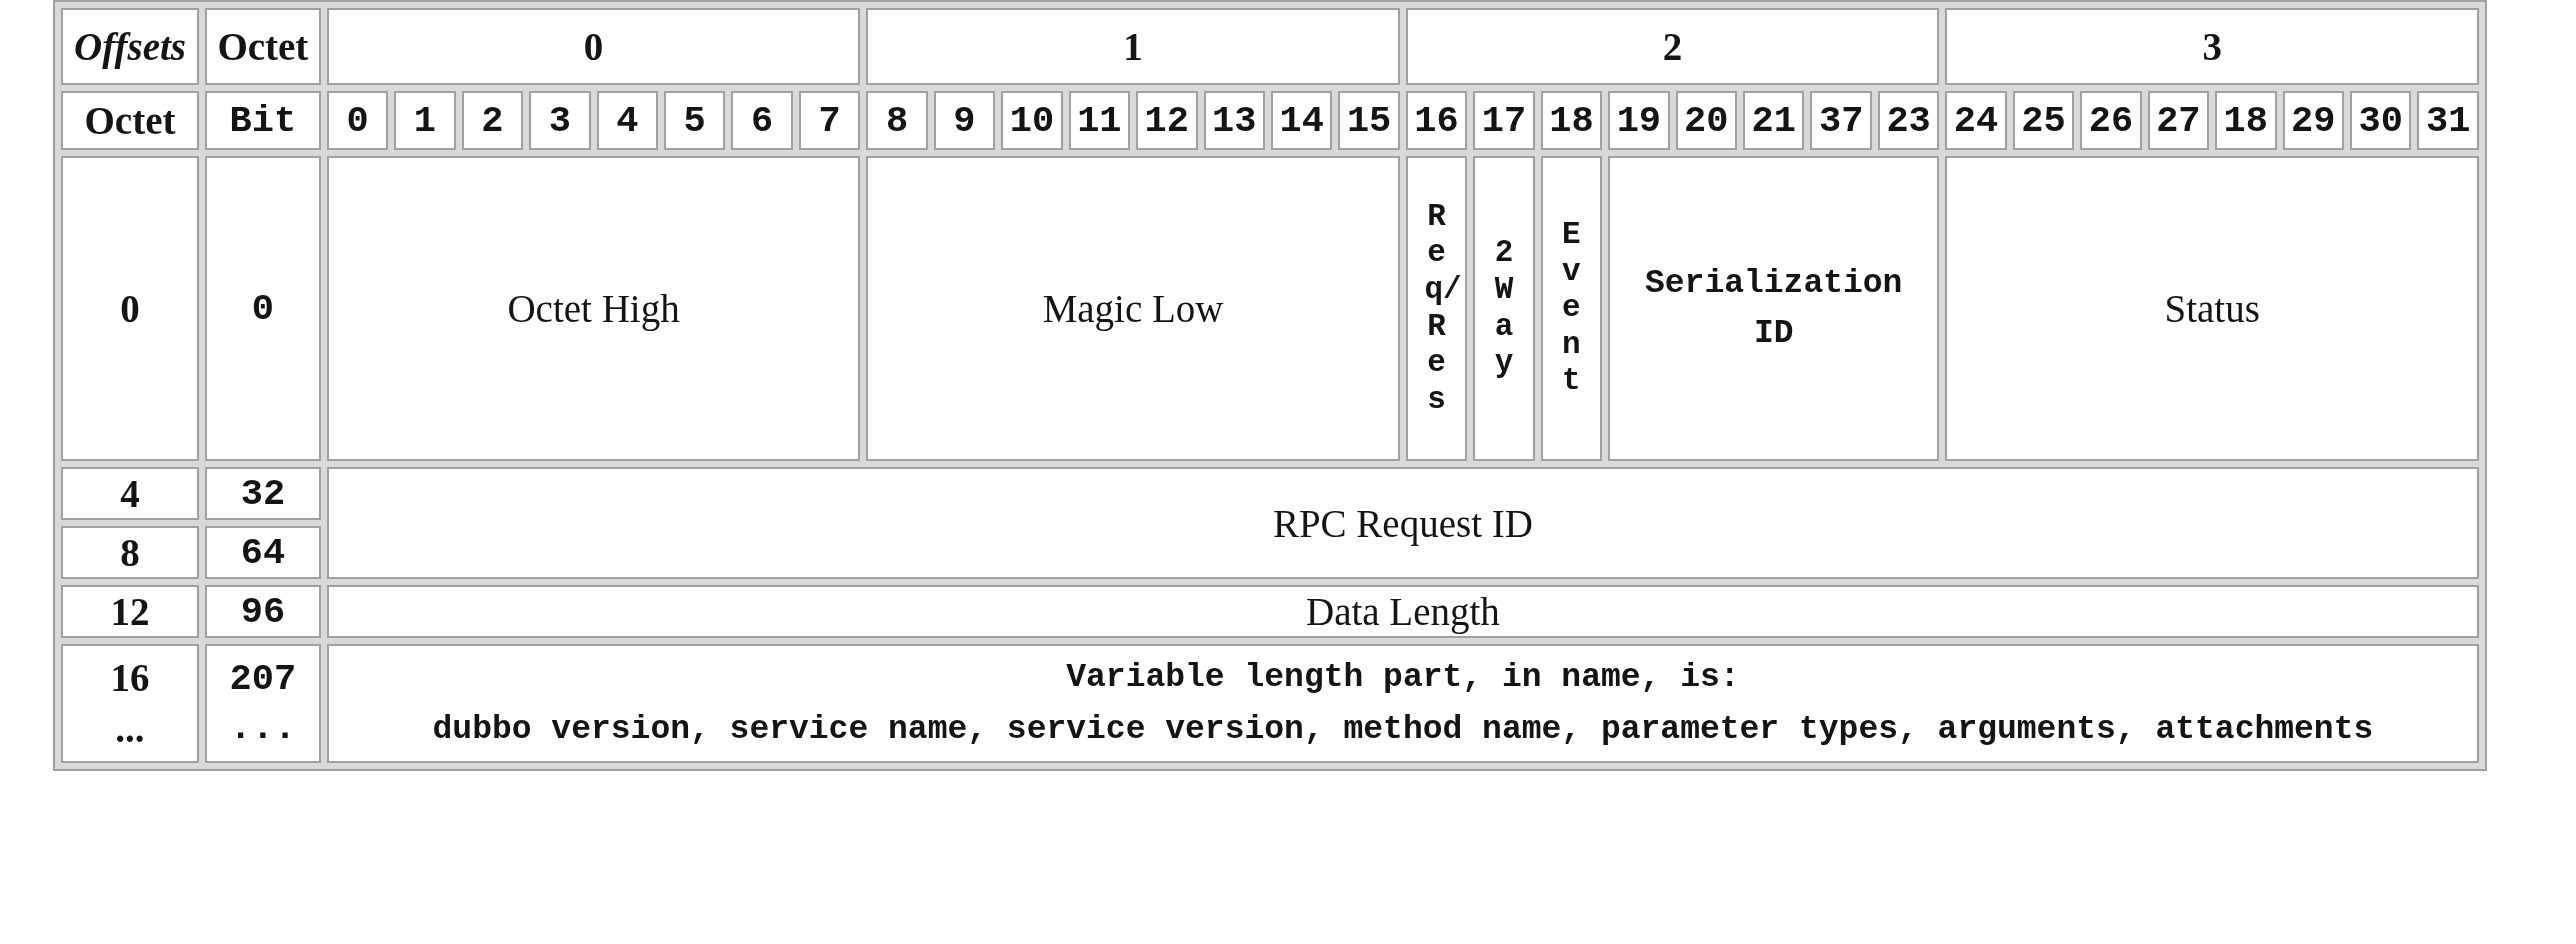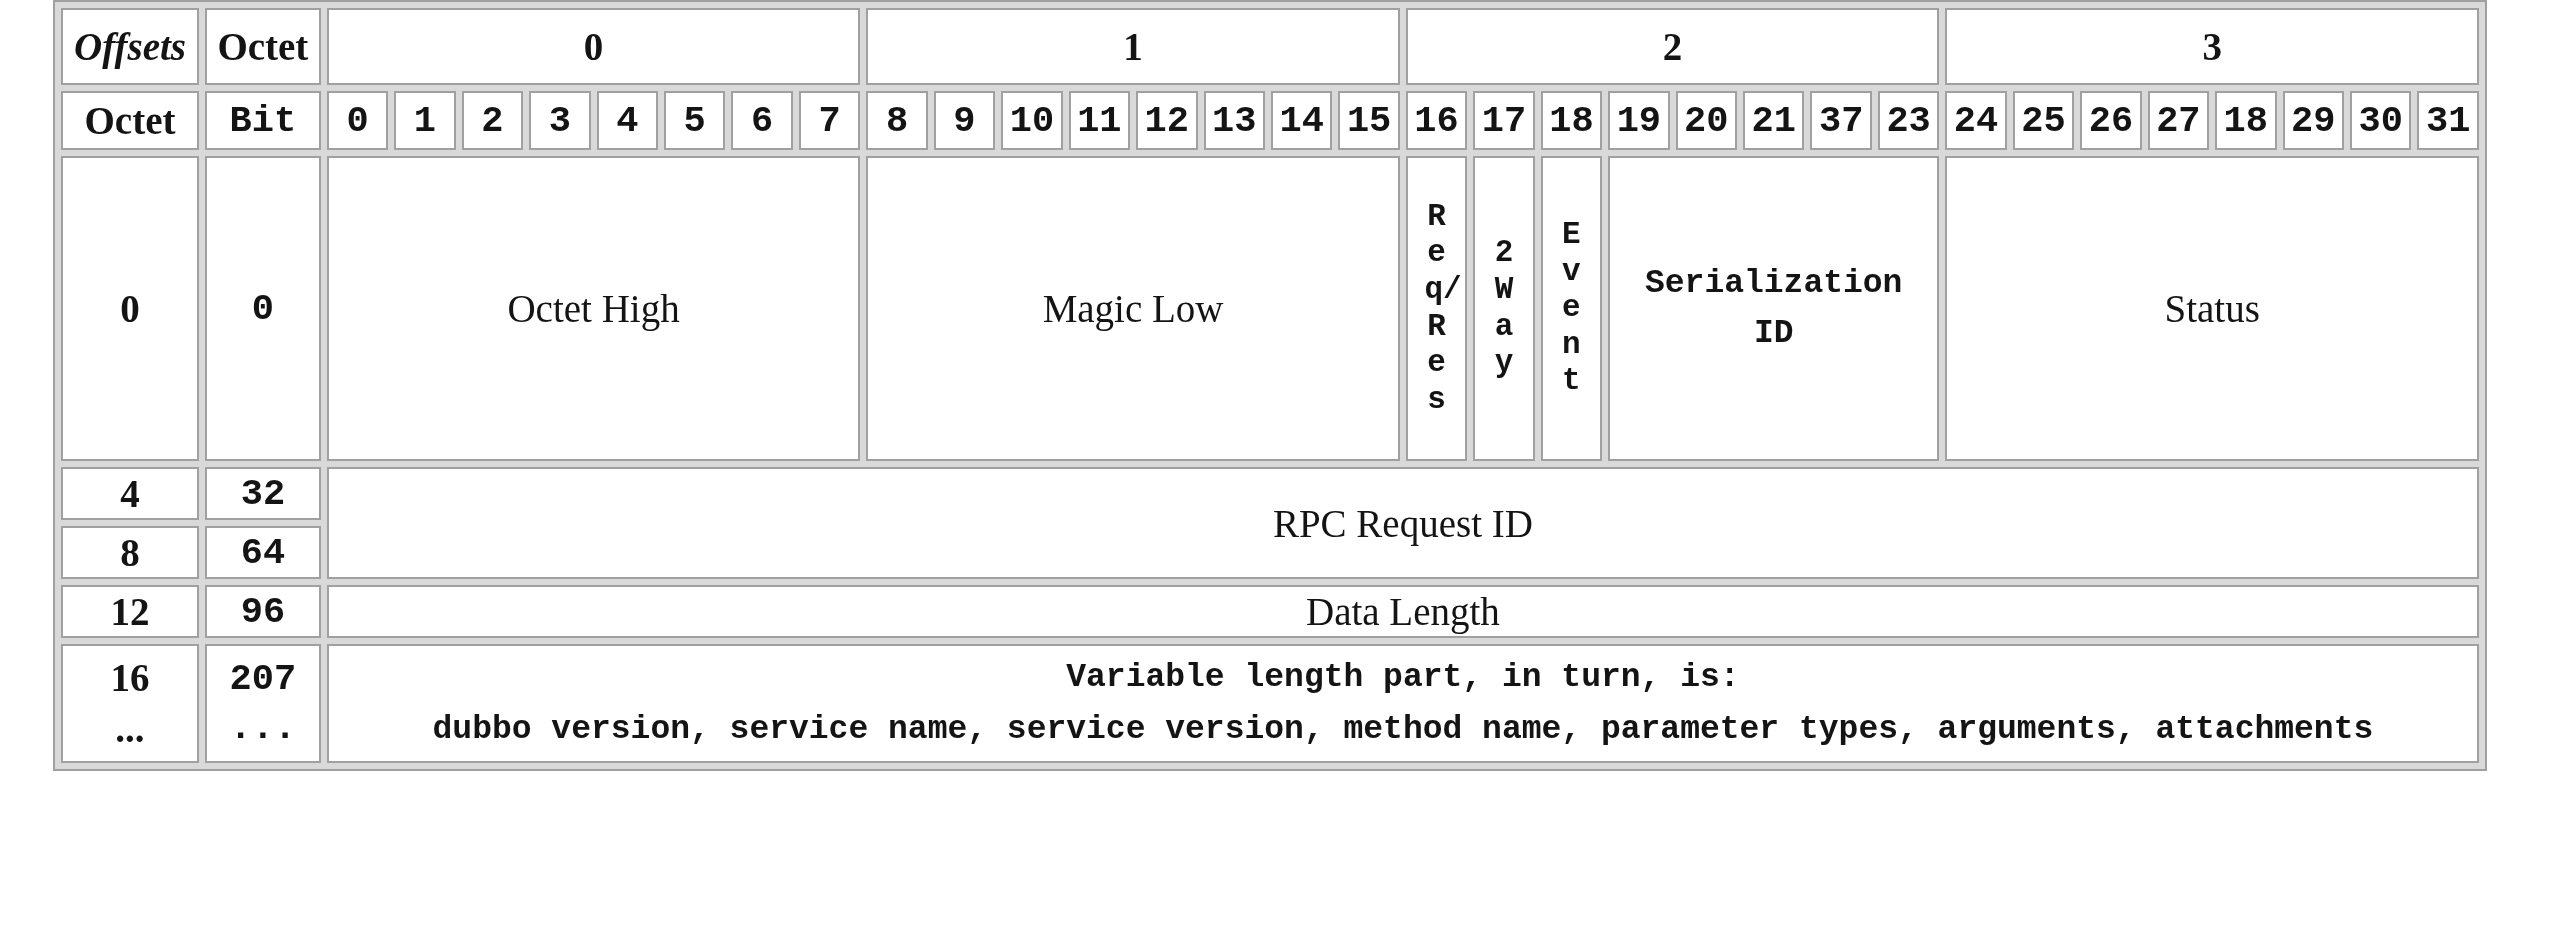--- a/index.html
+++ b/index.html
@@ -170,20 +170,20 @@
     <tr class="r7">
       <th class="serif-b stack">
         <div>16</div>
         <div>...</div>
       </th>
       <th class="mono-b stack">
         <div>207</div>
         <div>...</div>
       </th>
       <td class="mono-mid varpart" colspan="32">
-        <div>Variable length part, in turn, is:</div>
+        <div>Variable length part, in name, is:</div>
         <div>dubbo version, service name, service version, method name, parameter types, arguments, attachments</div>
       </td>
     </tr>
   </tbody>
     </table>
 </div>
 
 
 </body></html>

